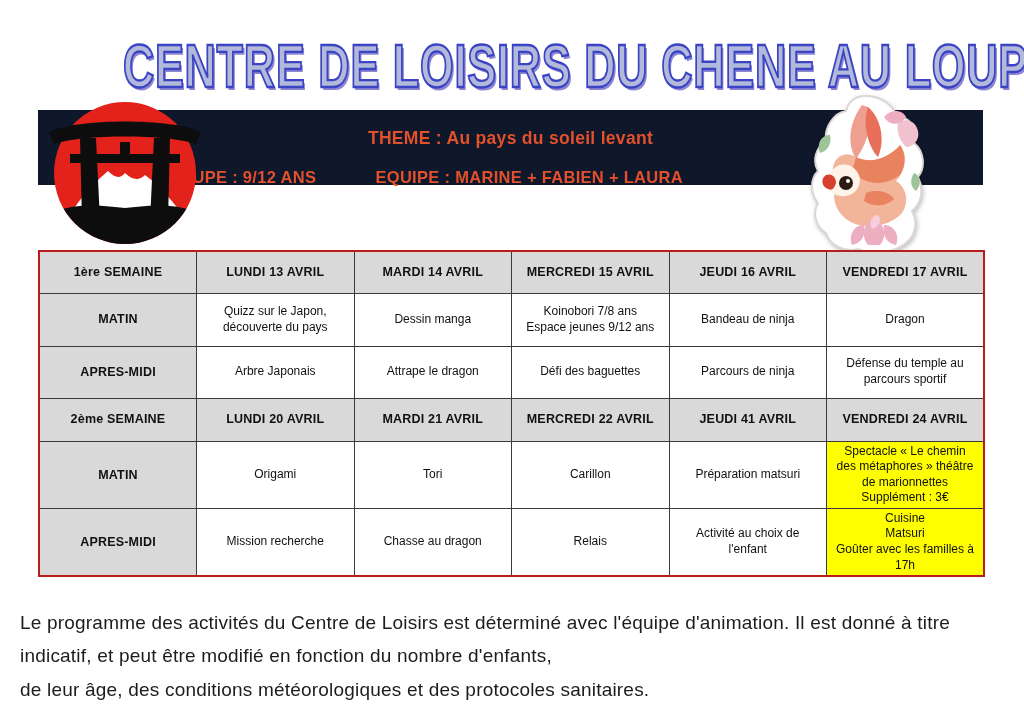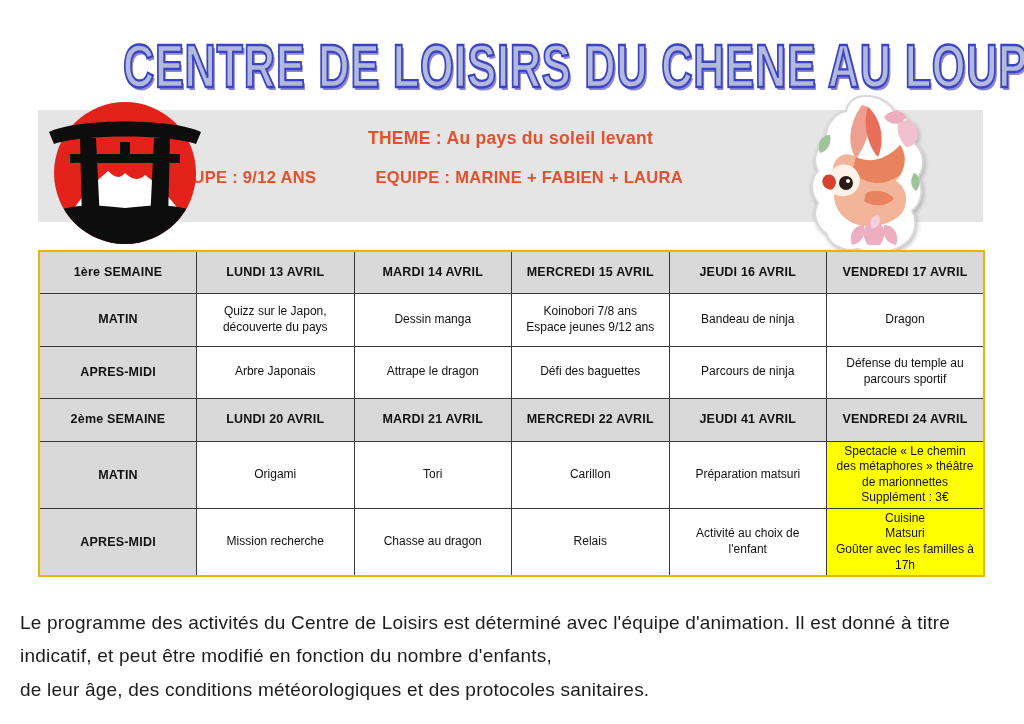--- a/index.html
+++ b/index.html
@@ -20,22 +20,22 @@
     -webkit-text-stroke:2.2px #3b44c4;
     text-shadow:2.5px 2.5px 0 #8f87d2;
     transform:scale(0.76,1.08);
     transform-origin:center top;
     letter-spacing:1px;
     white-space:nowrap;
   }
 
   
   .banner{
-    position:absolute;left:38px;top:110px;width:945px;height:112px;
-    background:#e5e5e5;
+    position:absolute;left:38px;top:110px;width:945px;height:75px;
+    background:#0f172a;
     color:#e2512b;
     font-weight:bold;
   }
   .banner .theme-line{
     position:absolute;top:18px;left:0;right:0;
     text-align:center;font-size:17.5px;letter-spacing:0.3px;
   }
   .banner .second-line{
     position:absolute;top:58px;left:0;right:0;
     display:flex;justify-content:space-between;
@@ -45,21 +45,21 @@
 
   
   .torii-wrap{position:absolute;left:45px;top:99px;width:160px;height:147px;}
   .koi-wrap{position:absolute;left:806px;top:95px;width:126px;height:160px;filter:drop-shadow(1px 2px 2px rgba(0,0,0,.25));}
 
   
   .sched{
     position:absolute;left:38px;top:250px;
     border-collapse:collapse;table-layout:fixed;
     width:947px;
-    border:2px solid #eab308;
+    border:2px solid #b91c1c;
   }
   .sched td{
     border:1px solid #3a3a3a;
     text-align:center;vertical-align:middle;
     padding:2px 6px;
     color:#111;
     white-space:pre-line;
     line-height:1.3;
   }
   .sched td.hdr{background:#d9d9d9;font-weight:bold;font-size:12.5px;letter-spacing:0.2px;}

